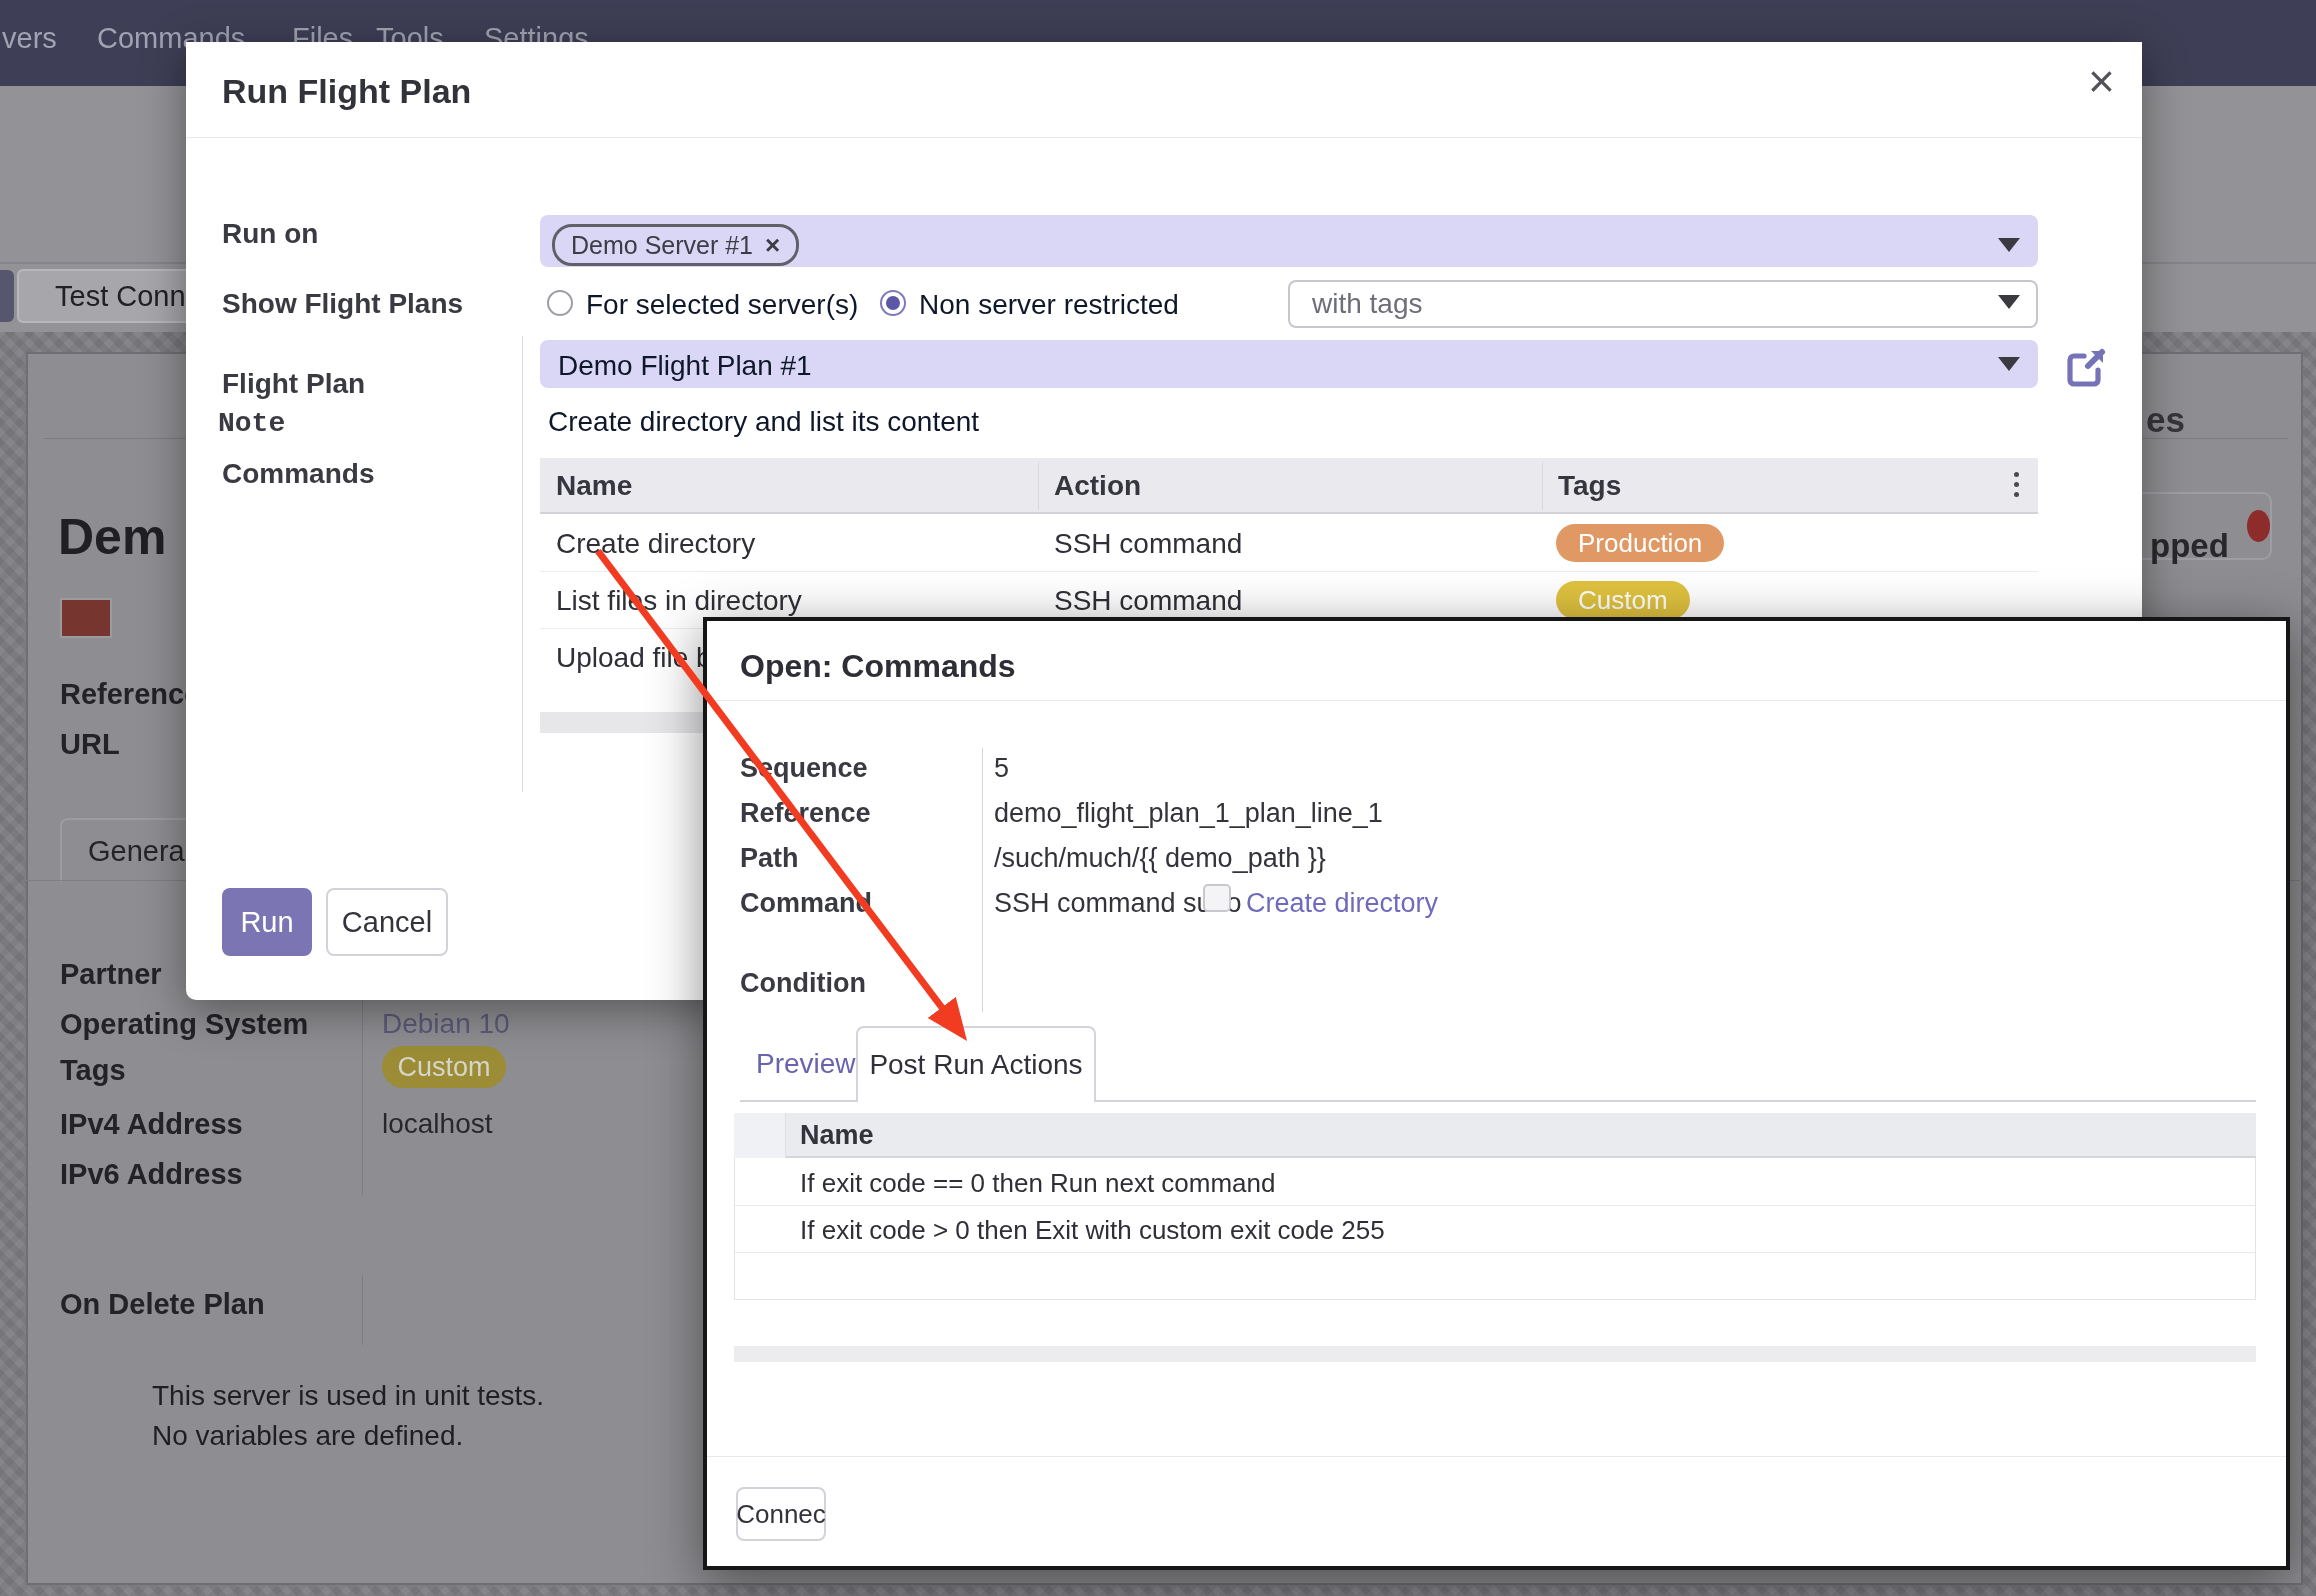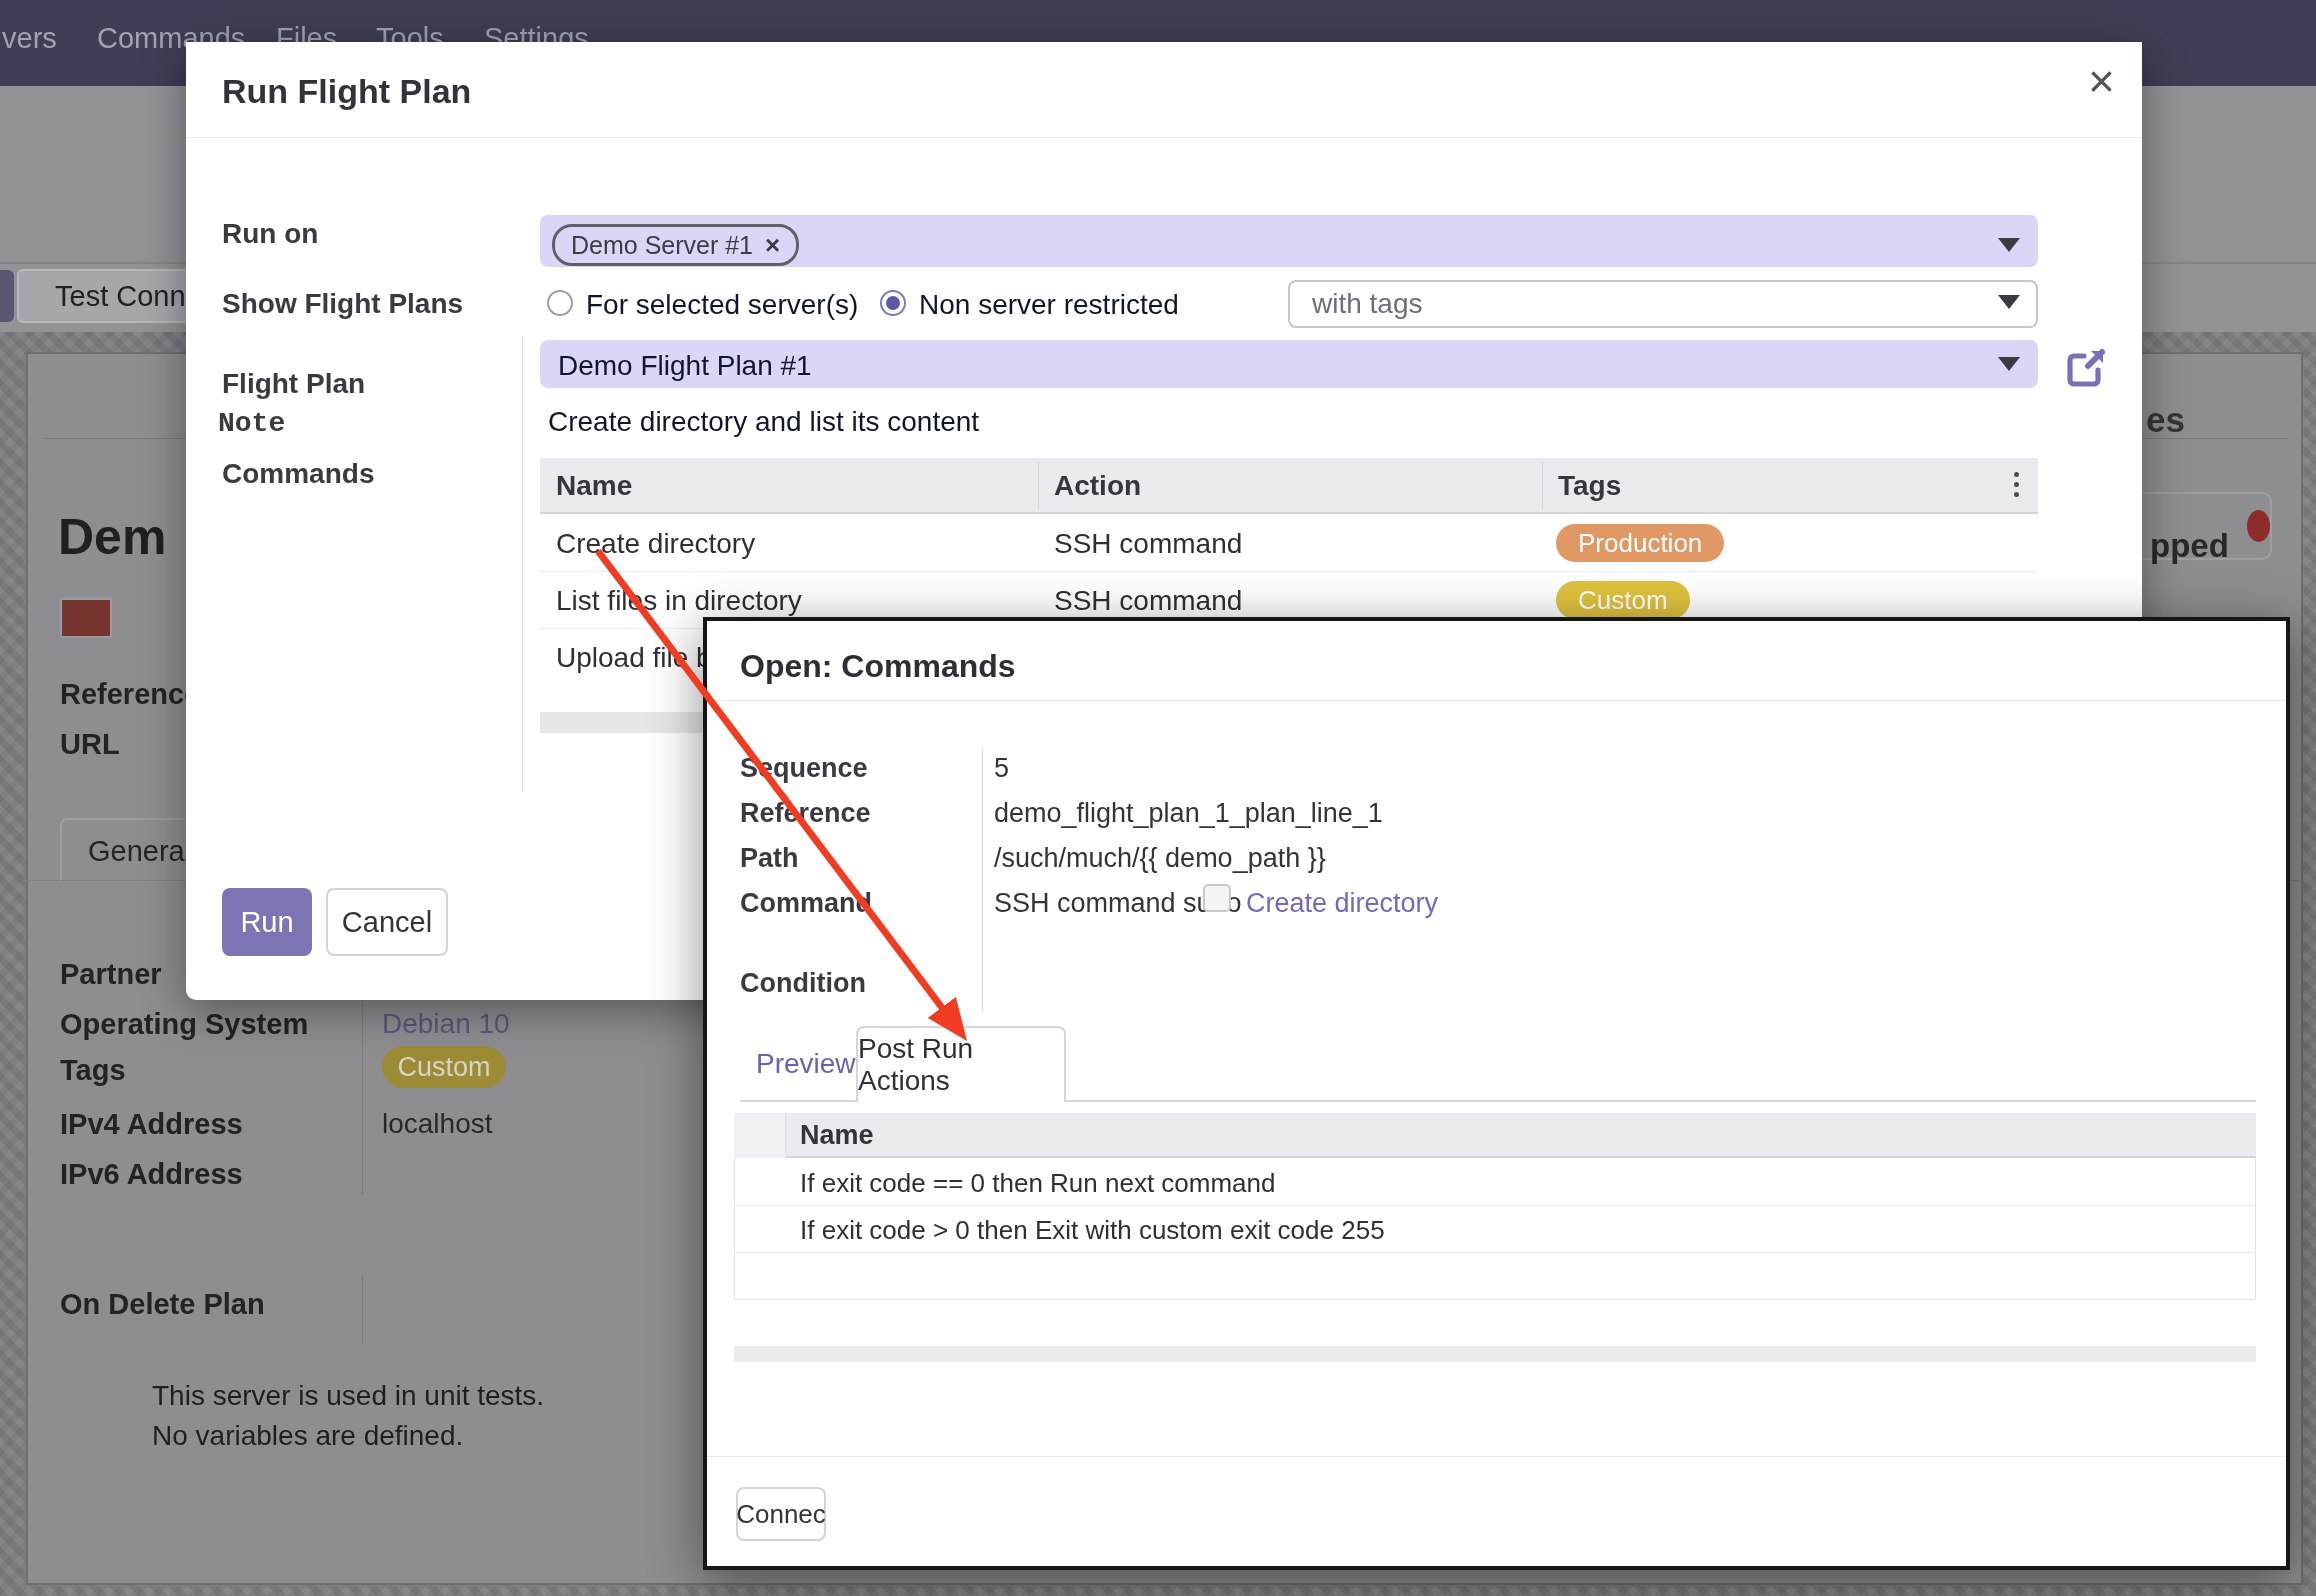--- a/index.html
+++ b/index.html
@@ -74,21 +74,21 @@
   .modal2{left:703px;top:617px;width:1587px;height:953px;background:#fff;border:4px solid #161616;box-sizing:border-box;
           box-shadow:0 12px 50px rgba(0,0,0,0.45);z-index:20;}
   .m2-title{left:740px;top:648px;font-size:32px;font-weight:700;color:#2e2e36;z-index:21;}
   .m2-hdr-line{left:707px;top:700px;width:1579px;height:1px;background:#e9e9ef;z-index:21;}
   .v-sep2{left:982px;top:748px;width:1px;height:264px;background:#d6d6de;z-index:21;}
   .m2-label{position:absolute;left:740px;font-size:27px;font-weight:700;color:#3a3a42;z-index:21;white-space:nowrap;}
   .m2-value{position:absolute;left:994px;font-size:27px;color:#33333b;z-index:21;white-space:nowrap;}
   .checkbox{left:1203px;top:884px;width:28px;height:28px;background:#f4f4f6;border:2px solid #c8c8cf;border-radius:5px;box-sizing:border-box;z-index:21;}
   .link{position:absolute;font-size:27px;color:#6f6abd;z-index:21;white-space:nowrap;cursor:pointer;}
   .tab-preview{left:756px;top:1048px;font-size:28px;color:#6763ae;z-index:21;cursor:pointer;}
-  .tab-active{left:856px;top:1026px;width:210px;height:76px;background:#fff;border:2px solid #d4d4dc;border-bottom:none;
+  .tab-active{left:856px;top:1026px;width:240px;height:76px;background:#fff;border:2px solid #d4d4dc;border-bottom:none;
               border-radius:8px 8px 0 0;display:flex;align-items:center;justify-content:center;font-size:28px;color:#30303a;
               box-sizing:border-box;z-index:22;cursor:pointer;}
   .tabline-l{left:740px;top:1100px;width:116px;height:2px;background:#d4d4dc;z-index:21;}
   .tabline-r{left:1066px;top:1100px;width:1190px;height:2px;background:#d4d4dc;z-index:21;}
   .tbl2{left:734px;top:1113px;width:1522px;height:187px;border:1px solid #e2e2e8;box-sizing:border-box;z-index:21;}
   .tbl2-hdr{left:734px;top:1113px;width:1522px;height:45px;background:#e9ebee;border-bottom:2px solid #d4d4da;box-sizing:border-box;z-index:22;}
   .tbl2-col0{left:734px;top:1113px;width:52px;height:45px;background:#f0f1f4;border-right:1px solid #dddfe4;box-sizing:border-box;z-index:23;}
   .t2h{left:800px;top:1120px;font-size:27px;font-weight:700;color:#33333b;z-index:24;}
   .t2row{position:absolute;left:800px;font-size:26px;color:#2f2f37;z-index:22;white-space:nowrap;}
   .t2line{position:absolute;left:734px;width:1522px;height:1px;background:#e7e7ec;z-index:22;}
@@ -97,21 +97,21 @@
   .btn-close{left:736px;top:1487px;width:90px;height:54px;background:#fff;border:2px solid #d2d2da;color:#33333b;font-size:26px;z-index:21;}
   
   .arrow-svg{left:0;top:0;width:2316px;height:1596px;z-index:60;pointer-events:none;}
 </style>
 </head>
 <body>
 
 <div class="abs nav">
   <span class="nav-item" style="left:2px;">vers</span>
   <span class="nav-item" style="left:97px;">Commands</span>
-  <span class="nav-item" style="left:276px;">Files</span>
+  <span class="nav-item" style="left:292px;">Files</span>
   <span class="nav-item" style="left:376px;">Tools</span>
   <span class="nav-item" style="left:484px;">Settings</span>
 </div>
 <div class="abs panel-band"></div>
 <div class="abs band-divider"></div>
 <div class="abs frag-btn-purple"></div>
 <div class="abs test-btn">
   <span>Test Connec</span>
 </div>
 <div class="abs sheet"></div>

